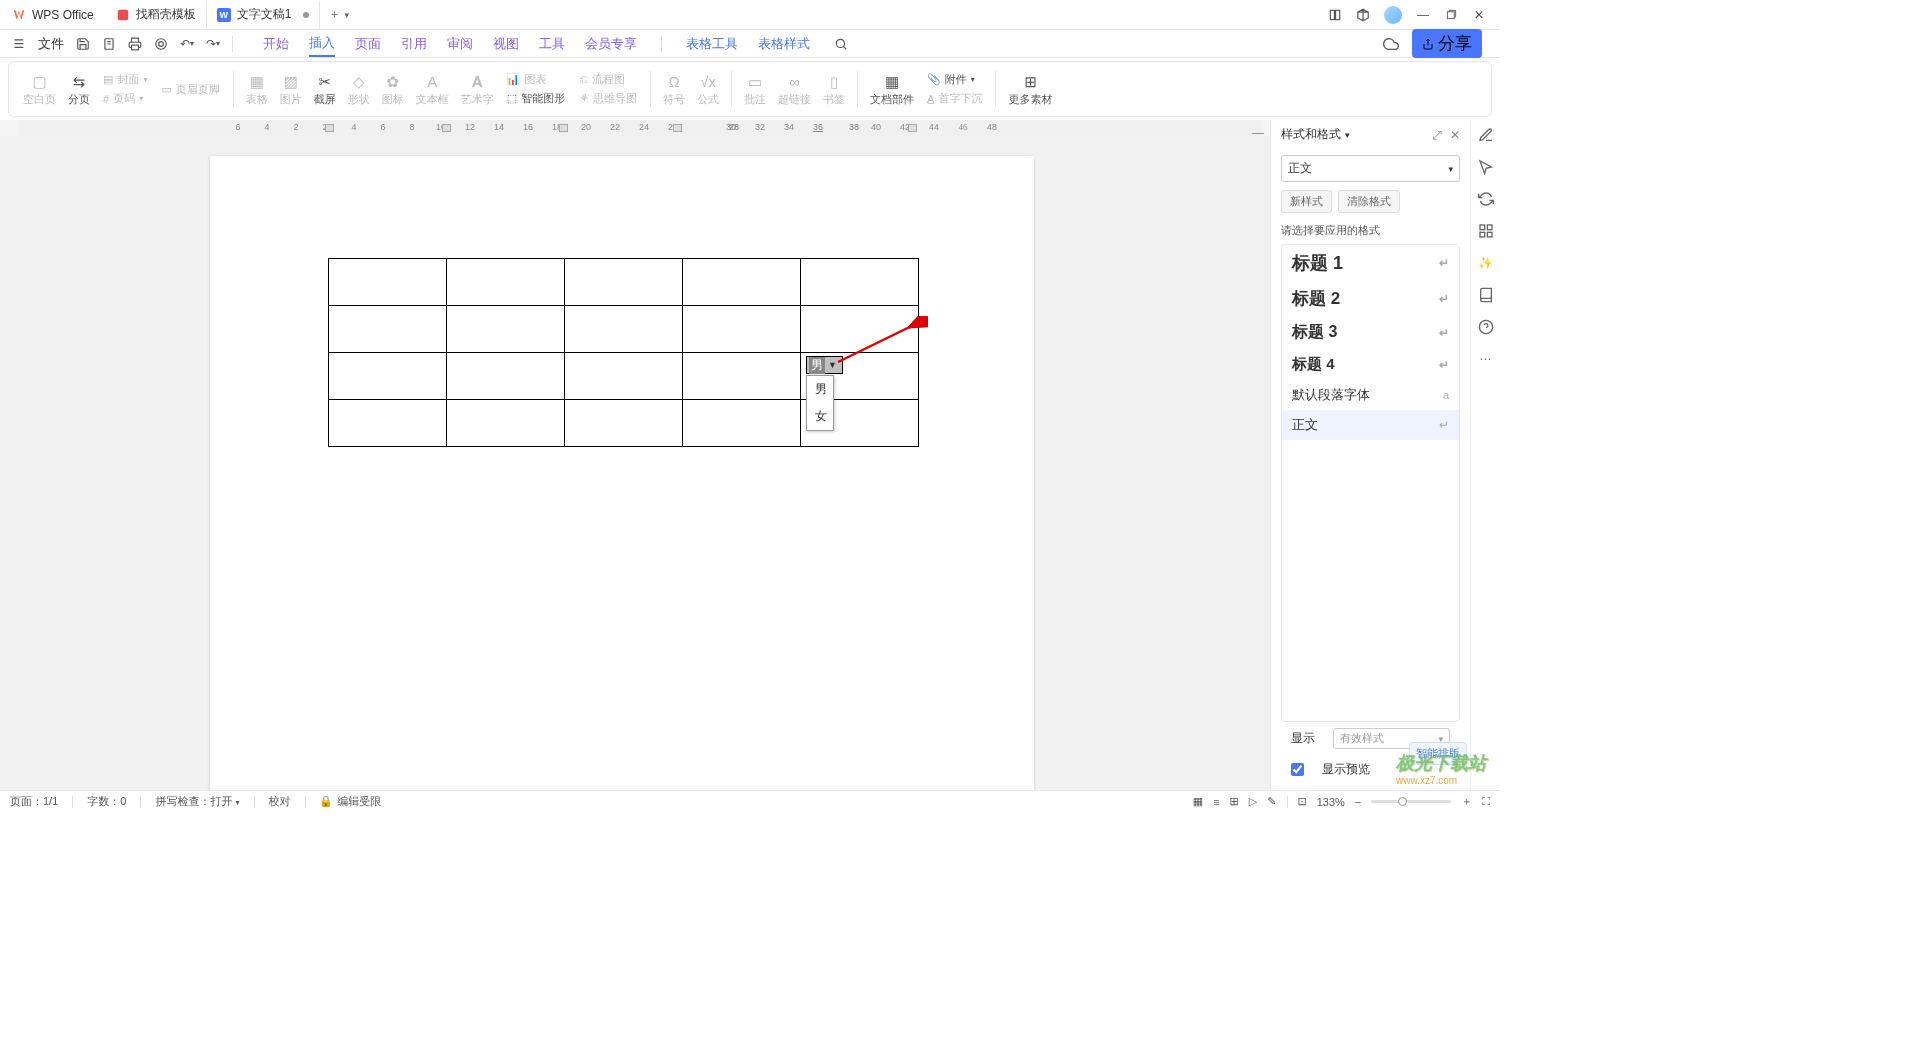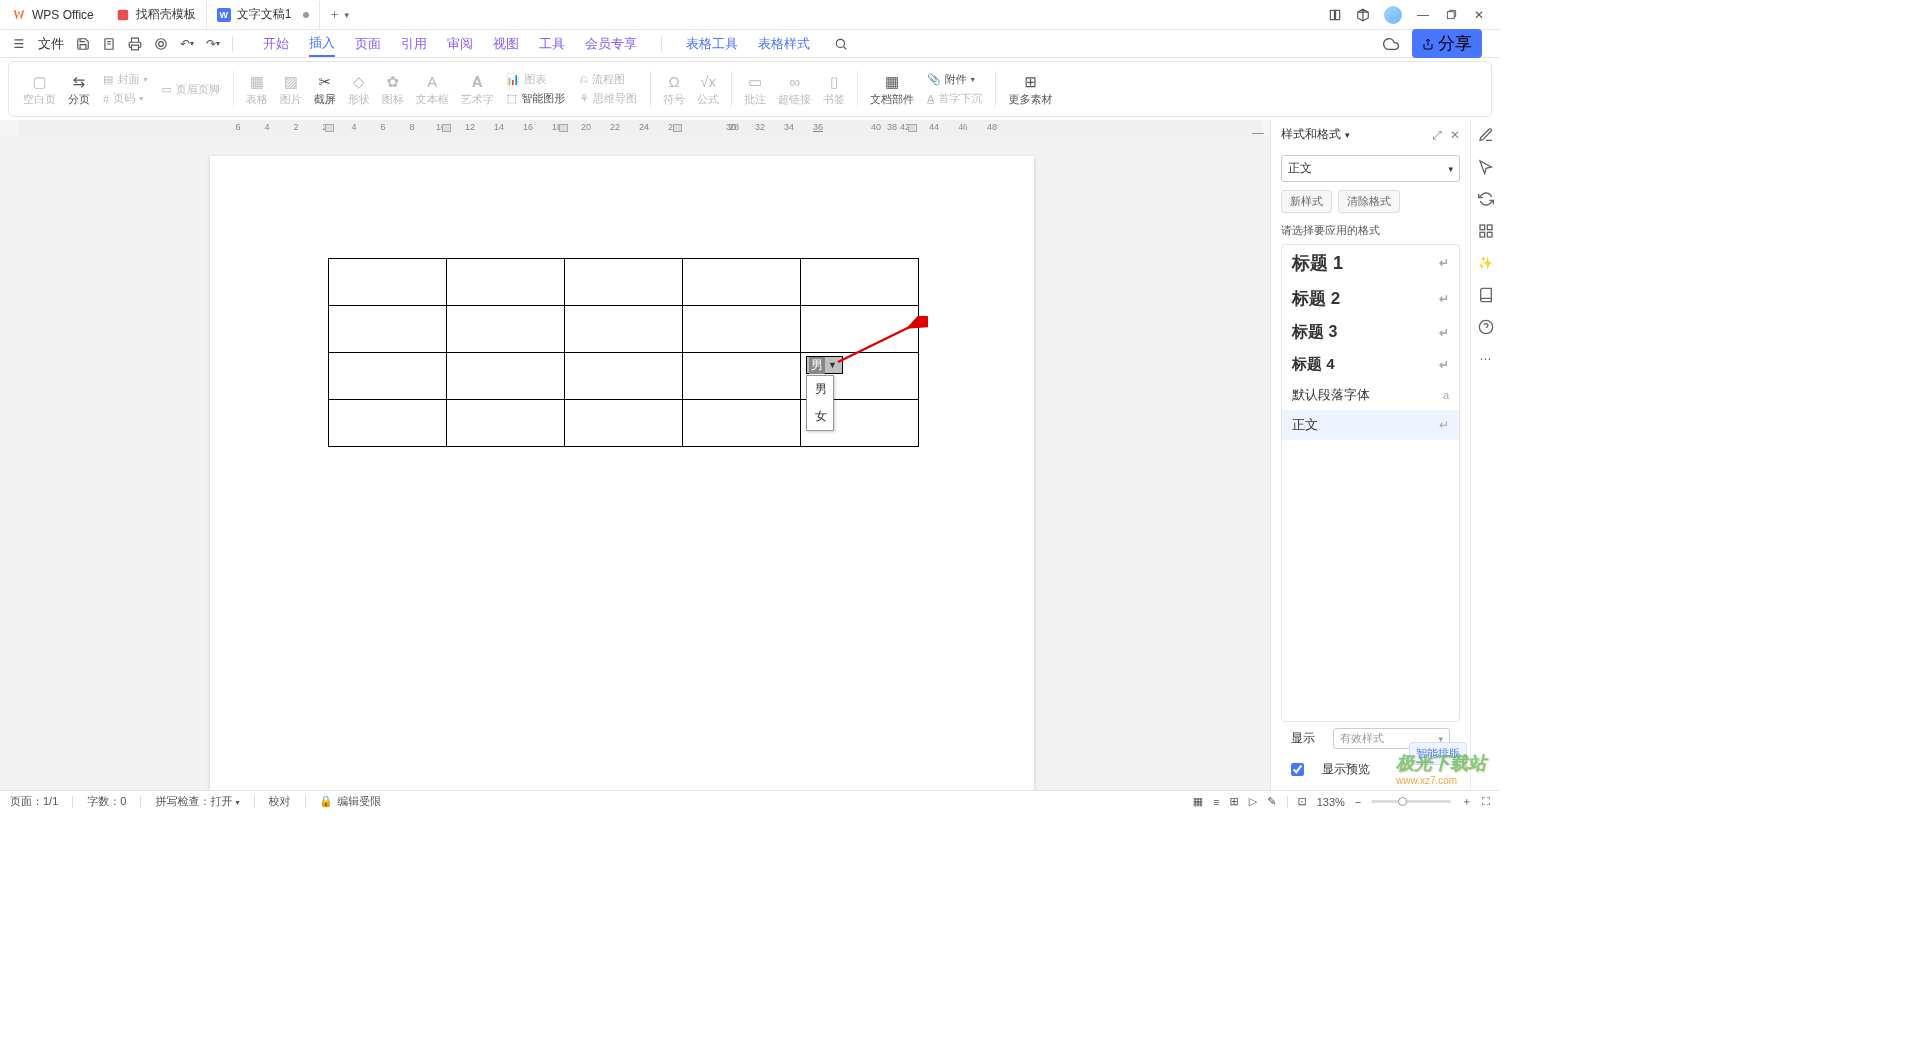--- a/index.html
+++ b/index.html
@@ -359,21 +359,21 @@
         <span class="hruler-tick" style="left: 539px;">18</span>
         <span class="hruler-tick" style="left: 568px;">20</span>
         <span class="hruler-tick" style="left: 597px;">22</span>
         <span class="hruler-tick" style="left: 626px;">24</span>
         <span class="hruler-tick" style="left: 655px;">26</span>
         <span class="hruler-tick" style="left: 684px; margin-left: 32px;">28</span>
         <span class="hruler-tick" style="left: 713px;">30</span>
         <span class="hruler-tick" style="left: 742px;">32</span>
         <span class="hruler-tick" style="left: 771px;">34</span>
         <span class="hruler-tick" style="left: 800px; text-decoration: underline;">36</span>
-        <span class="hruler-tick" style="left: 874px;">38</span>
+        <span class="hruler-tick" style="left: 836px;">38</span>
         <span class="hruler-tick" style="left: 858px;">40</span>
         <span class="hruler-tick" style="left: 887px;">42</span>
         <span class="hruler-tick" style="left: 916px;">44</span>
         <span class="hruler-tick" style="left: 945px; font-family: Liberation Serif, serif;">46</span>
         <span class="hruler-tick" style="left: 974px;">48</span>
         <div class="hruler-box" style="left: 307px;"></div>
         <div class="hruler-box" style="left: 424px;"></div>
         <div class="hruler-box" style="left: 541px;"></div>
         <div class="hruler-box" style="left: 655px;"></div>
         <div class="hruler-box" style="left: 890px;"></div>

